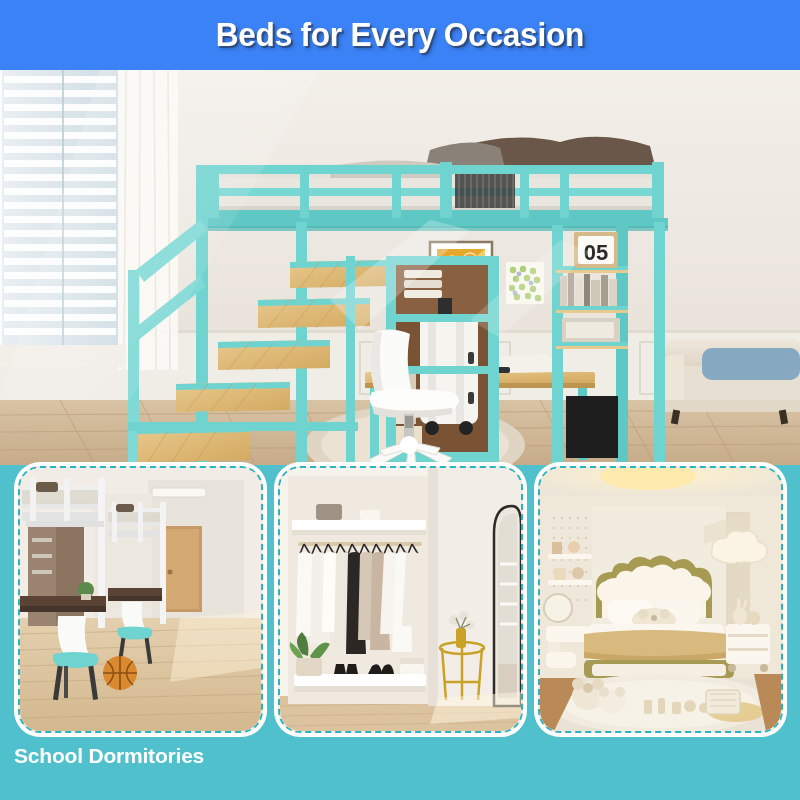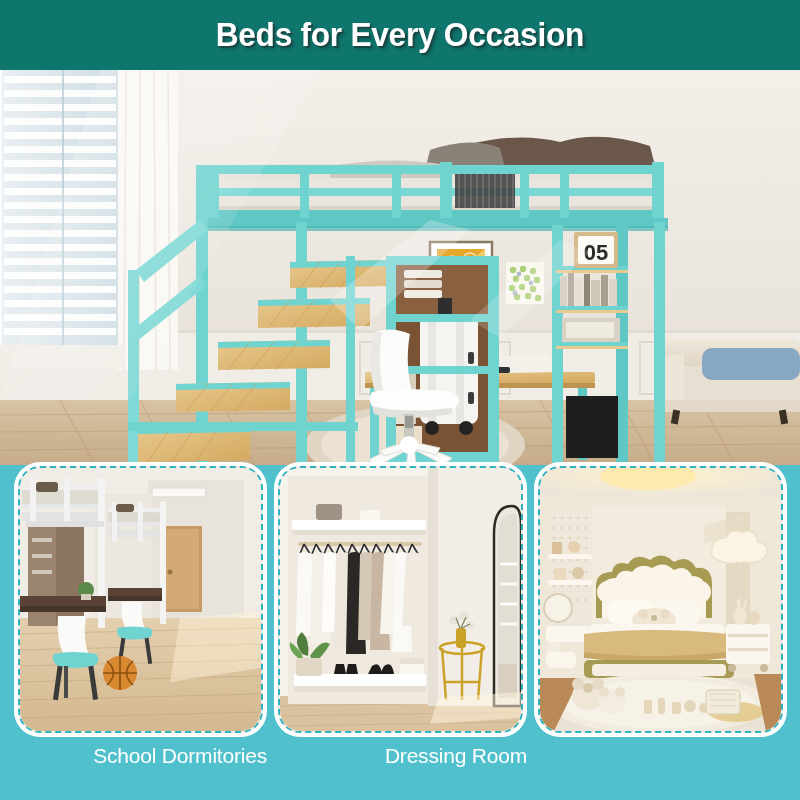--- a/index.html
+++ b/index.html
@@ -6,21 +6,21 @@
   body{
     width:800px;height:800px;overflow:hidden;
     font-family:"Liberation Sans","DejaVu Sans",sans-serif;
     background:#4FC0CC;
   }
   .page{position:relative;width:800px;height:800px;overflow:hidden;}
 
   
   .header{
     position:absolute;left:0;top:0;width:800px;height:70px;
-    background:#0f766e;
+    background:#3b82f6;
     display:flex;align-items:center;justify-content:center;
   }
   .header-title{
     color:#ffffff;
     font-size:33px;
     font-weight:bold;
     letter-spacing:-0.3px;
     transform:scaleX(0.96);
     text-shadow:2px 2px 0 rgba(40,40,40,.45), 3px 3px 4px rgba(0,0,0,.25);
     white-space:nowrap;
@@ -62,24 +62,24 @@
     border:2px dashed #2BB3BF;
     border-radius:22px;
     box-sizing:border-box;
     overflow:hidden;
     background:#EFEAE4;
   }
   .card-dash svg{display:block;border-radius:20px;}
 
   .card-label{
     position:absolute;left:0;right:0;top:282px;
-    text-align:right;
+    text-align:left;
     color:#ffffff;
     font-size:21px;
-    font-weight:normal;
+    font-weight:bold;
     letter-spacing:-0.2px;
     white-space:nowrap;
   }
 </style>
 </head>
 <body>
 
 <div class="page">
 
   <div class="header">
@@ -643,21 +643,20 @@
                   <path d="M220 136 L237 136"></path>
                 <path d="M220 156 L237 156"></path>
               </g>
               <rect x="218" y="196" width="19" height="34" fill="#D9CFC0"></rect>
             </g>
 
             <path d="M158 230 L241 224 L241 250 L150 256 Z" fill="#FFF6E0" opacity=".5"></path>
           </svg>
         </div>
       </div>
-      <div class="card-label">Dressing Room</div>
     </div>
 
     <div class="card card-3">
       <div class="card-frame">
         <div class="card-dash">
           <svg width="241" height="263" viewBox="0 0 241 263" xmlns="http://www.w3.org/2000/svg">
             <defs>
               <radialGradient id="ceilG" cx=".5" cy=".2" r=".6">
                 <stop offset="0" stop-color="#FFF2CE"></stop>
                   <stop offset="1" stop-color="#EDE6D8"></stop>

